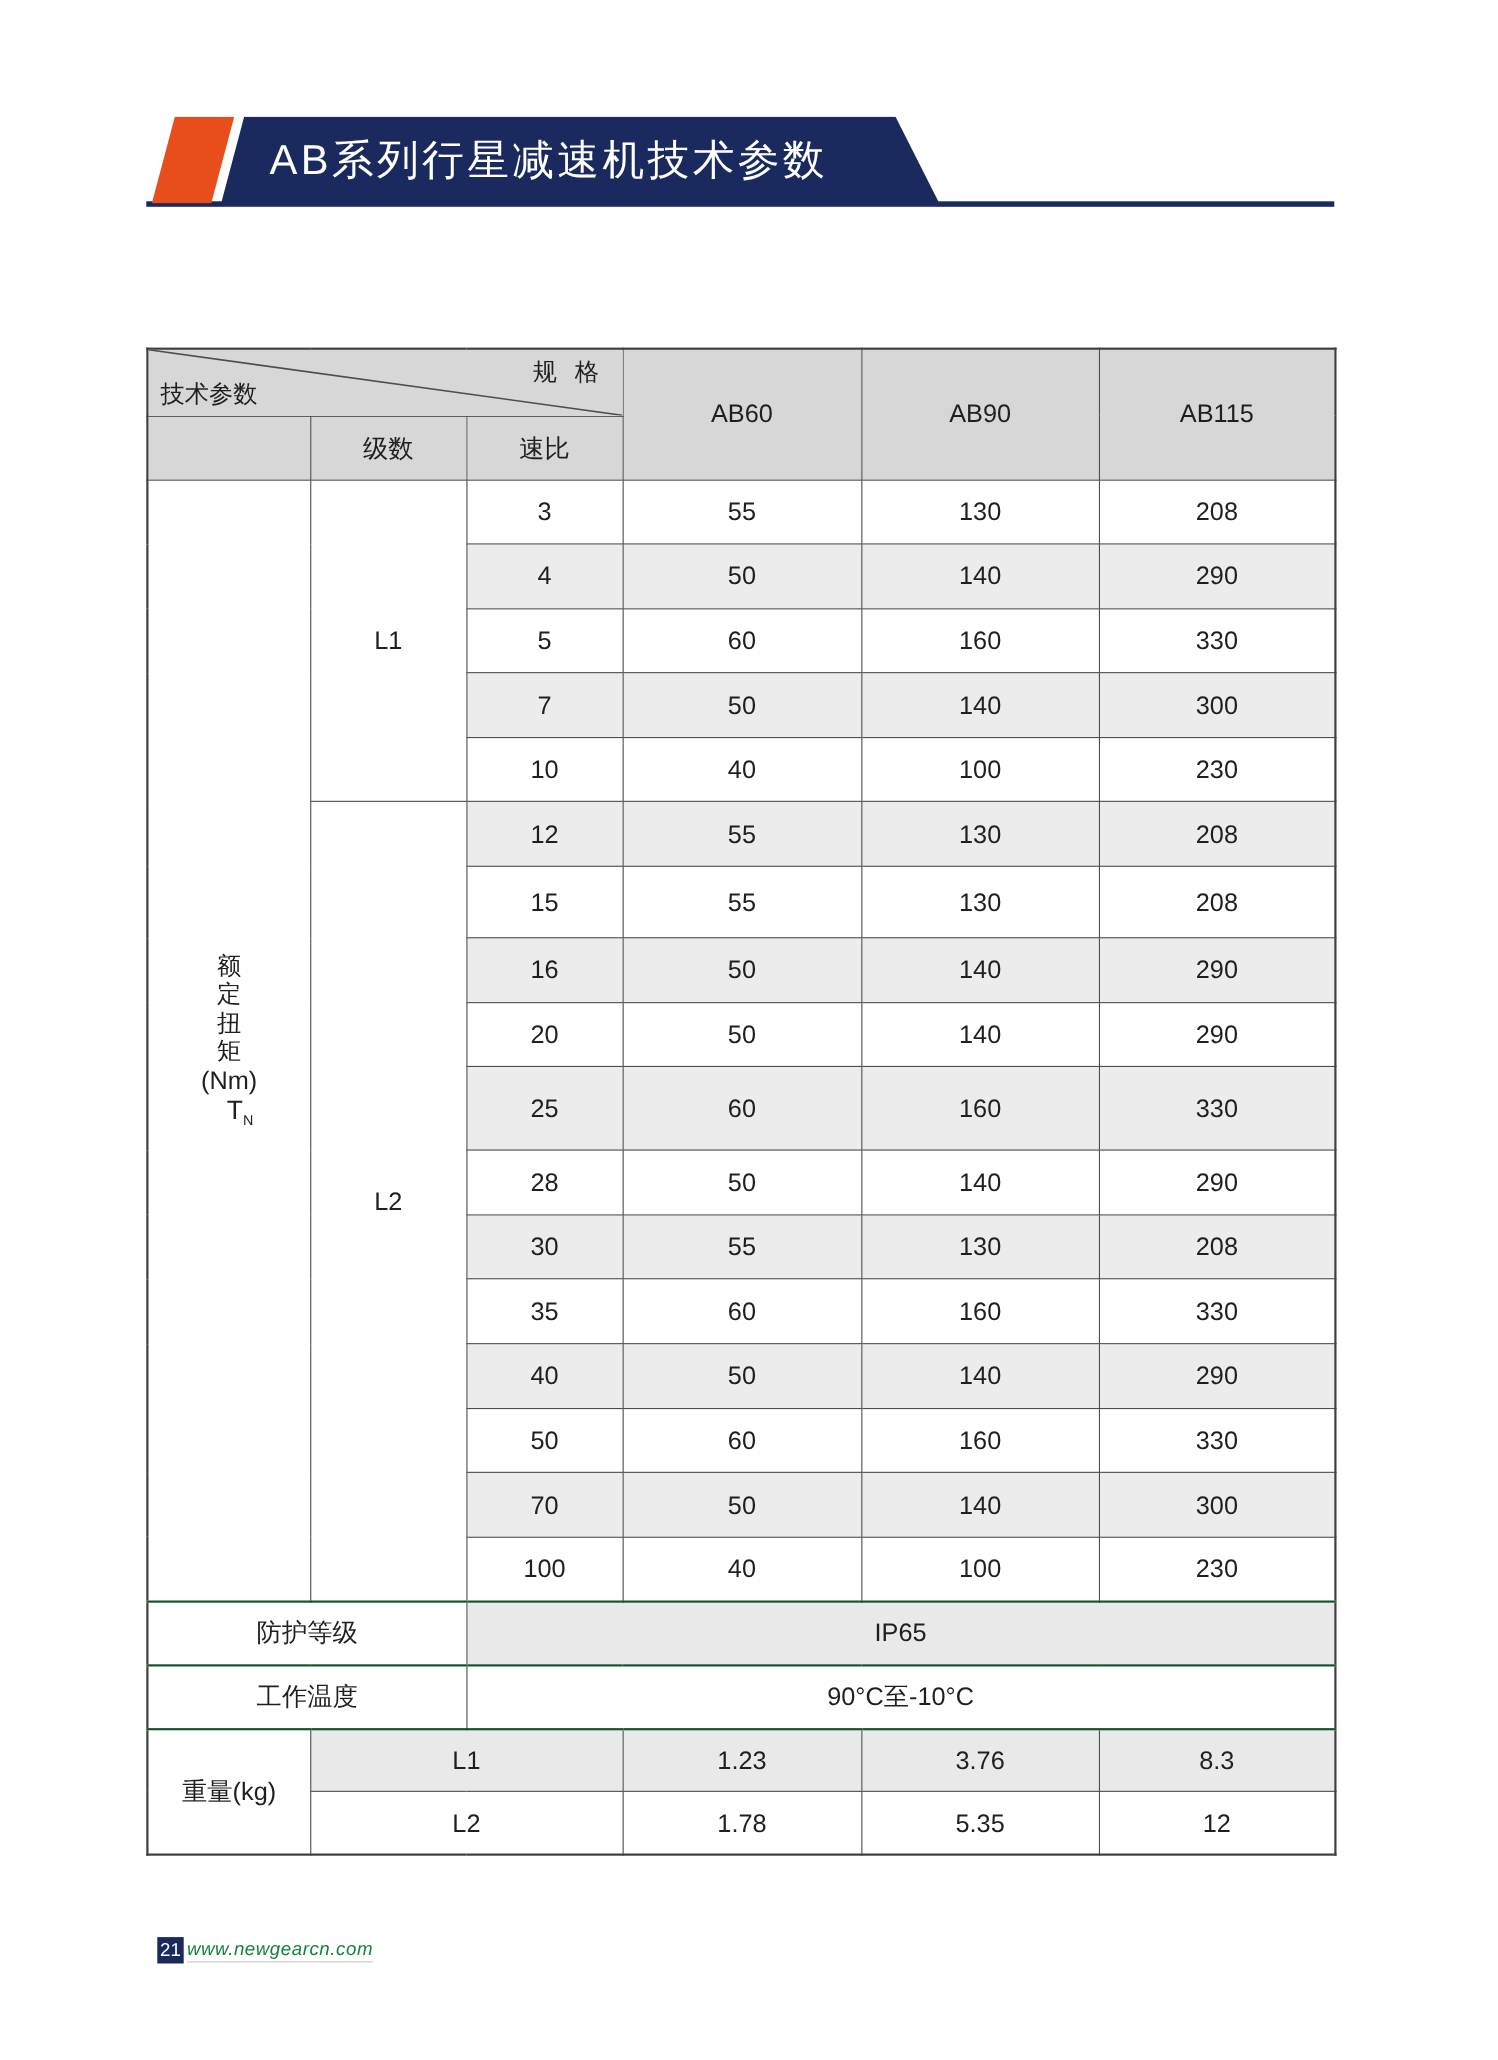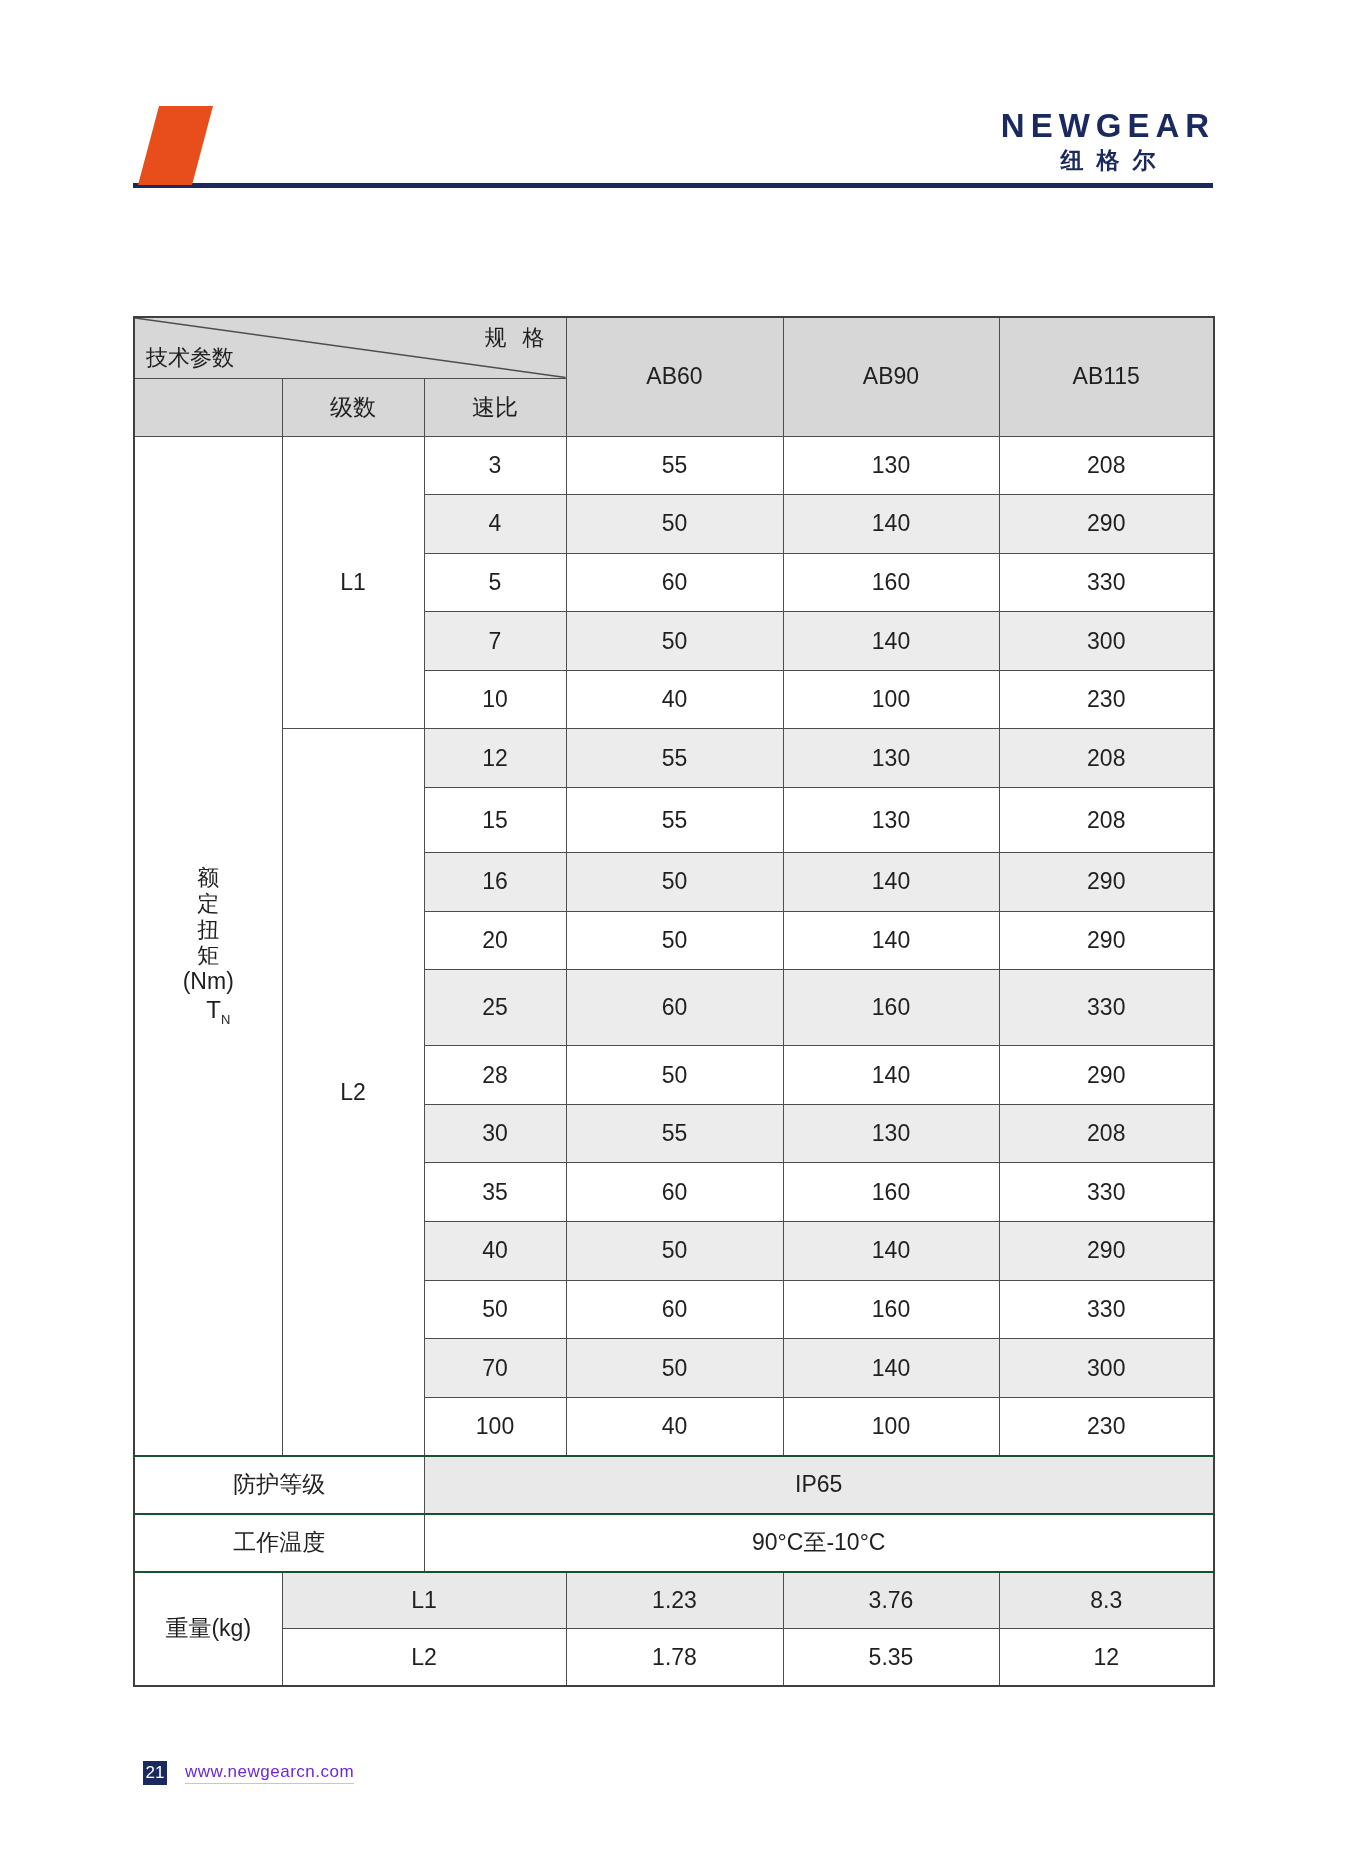--- a/index.html
+++ b/index.html
@@ -47,33 +47,32 @@
   .torque-stack{display:flex;flex-direction:column;align-items:center;justify-content:center;line-height:1.18;}
   .torque-stack span{font-size:22px;}
   .torque-stack .torque-unit{font-size:23px;}
   .torque-stack .torque-sym{font-size:24px;margin-left:20px;}
   .torque-stack sub{font-size:13px;}
 
   
   .footer{position:absolute;left:143px;top:1761px;display:flex;align-items:center;}
   .page-badge{width:24px;height:24px;background:#1b2a5e;color:#fff;font-size:17px;
     display:flex;align-items:center;justify-content:center;}
-  .site-url{font-size:17px;color:#6d28d9;margin-left:18px;border-bottom:1px solid #c7c7c7;
-    padding-bottom:1px;letter-spacing:0.5px;}
+  .site-url{font-size:17px;color:#15803d;margin-left:3px;border-bottom:1px solid #c7c7c7;
+    padding-bottom:1px;letter-spacing:0.5px;font-style:italic;}
 </style>
 </head>
 <body>
 
 <div class="page">
 
   <div class="hdr-underline"></div>
   <div class="orange-mark"></div>
-  <div class="logo">
-    <div class="en">NEWGEAR</div>
-    <div class="cn">纽格尔</div>
+  <div class="banner">
+    <div class="title">AB系列行星减速机技术参数</div>
   </div>
 
   <table class="spec">
     <colgroup>
       <col style="width:148px">
         <col style="width:142px">
         <col style="width:142px">
       <col style="width:217px">
         <col style="width:216px">
         <col style="width:215px">

